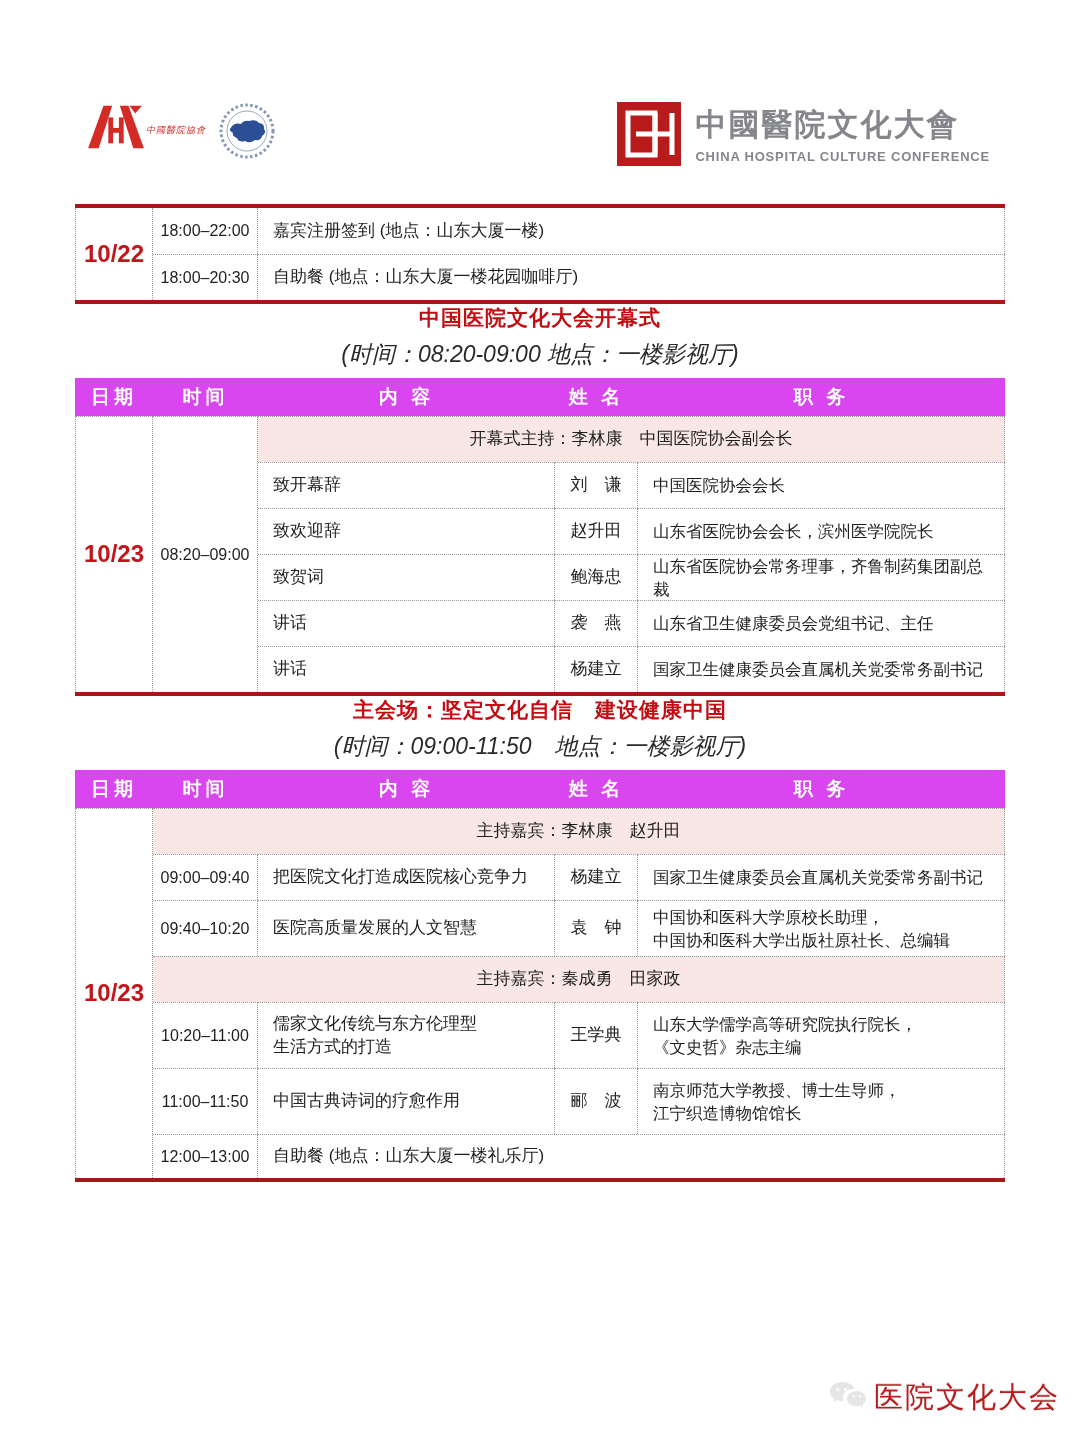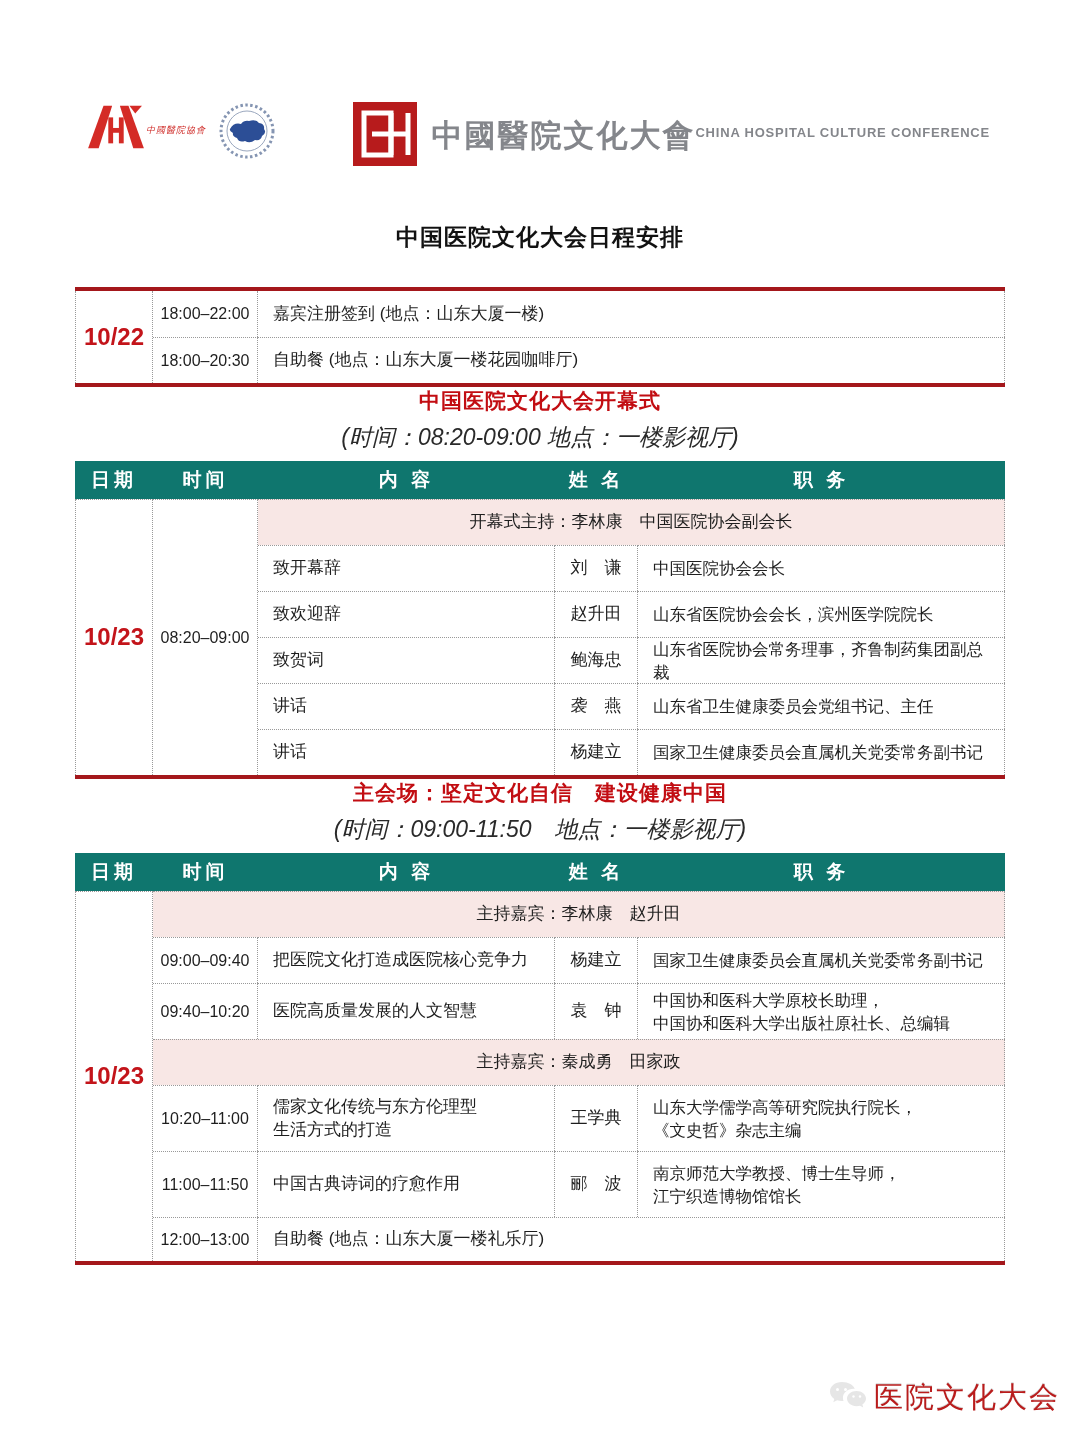--- a/index.html
+++ b/index.html
@@ -6,42 +6,42 @@
   .page{
     position:relative;width:1080px;height:1439px;margin:0 auto;background:#ffffff;
     font-family:"Liberation Sans","DejaVu Sans",sans-serif;color:#1e1e1e;overflow:hidden;
   }
   
   .logo-row{display:flex;justify-content:space-between;align-items:flex-start;padding:102px 90px 0 86px;}
   .logo-left{display:flex;gap:12px;align-items:flex-start;}
   .assoc{display:flex;flex-direction:row;align-items:center;}
   .assoc-caption{font-size:9px;color:#cf2b28;margin-top:2px;font-style:italic;letter-spacing:1px;white-space:nowrap;}
   .logo-right{display:flex;gap:14px;align-items:center;}
-  .logo-right-text{display:flex;flex-direction:row;}
+  .logo-right-text{display:flex;flex-direction:column;}
   .logo-right-title{font-size:31px;font-weight:bold;color:#84868b;letter-spacing:2px;line-height:1.1;}
   .logo-right-sub{font-size:13px;font-weight:bold;color:#84868b;letter-spacing:.8px;margin-top:6px;}
   
   .main-title{text-align:center;font-size:23px;font-weight:bold;color:#111;margin-top:52px;letter-spacing:1px;}
   .sec{}
   .sec-title{text-align:center;font-size:21px;font-weight:bold;color:#c20d12;letter-spacing:1px;}
   .sec-sub{text-align:center;font-size:23px;color:#2a2a2a;margin-top:7px;font-style:italic;}
   
   .tbl{width:930px;margin:0 auto;display:grid;}
   .t1{margin-top:34px;grid-template-columns:78px 105px 1fr;grid-template-rows:46px 46px;
       border-top:4px solid #a4171b;border-bottom:4px solid #a4171b;}
   .t2{margin-top:8px;grid-template-columns:78px 105px 297px 83px 1fr;
       grid-template-rows:38px 46px 46px 46px 46px 46px 46px;border-bottom:4px solid #a4171b;}
   .t3{margin-top:8px;grid-template-columns:78px 105px 297px 83px 1fr;
       grid-template-rows:38px 46px 46px 56px 46px 66px 66px 44px;border-bottom:4px solid #a4171b;}
   .cell{display:flex;align-items:center;font-size:17px;white-space:pre-line;line-height:1.35;}
   .pad{padding:0 15px;}
   .bt{border-top:1px dotted #999;}
   .br{border-right:1px dotted #999;}
   .bl{border-left:1px dotted #999;}
-  .hdr{background:#0f766e;color:#fff;font-weight:bold;font-size:19px;letter-spacing:4px;justify-content:center;}
+  .hdr{background:#d946ef;color:#fff;font-weight:bold;font-size:19px;letter-spacing:4px;justify-content:center;}
   .date-cell{color:#c3141a;font-weight:bold;font-size:24px;justify-content:center;}
   .time-cell{font-size:16px;justify-content:center;}
   .name-cell{justify-content:center;text-align:center;}
   .pos-cell{font-size:16.5px;}
   .pink{background:#f8e7e5;justify-content:center;text-align:right;}
   
   .t1-date{grid-column:1;grid-row:1/3;}
   .t2-date{grid-column:1;grid-row:2/8;}
   .t2-time{grid-column:2;grid-row:2/8;}
   .t2-host{grid-column:3/6;grid-row:2;}
@@ -92,21 +92,20 @@
           </g>
         </svg>
       </span>
       <div class="logo-right-text">
         <span class="logo-right-title">中國醫院文化大會</span>
         <span class="logo-right-sub">CHINA HOSPITAL CULTURE CONFERENCE</span>
       </div>
     </div>
   </div>
 
-  <div class="main-title">中国医院文化大会日程安排</div>
 
   <div class="tbl t1">
     <div class="cell t1-date date-cell bl br">10/22</div>
     <div class="cell time-cell br">18:00–22:00</div>
     <div class="cell pad br">嘉宾注册签到 (地点：山东大厦一楼)</div>
     <div class="cell time-cell br bt">18:00–20:30</div>
     <div class="cell pad br bt">自助餐 (地点：山东大厦一楼花园咖啡厅)</div>
   </div>
 
   <div class="sec">

